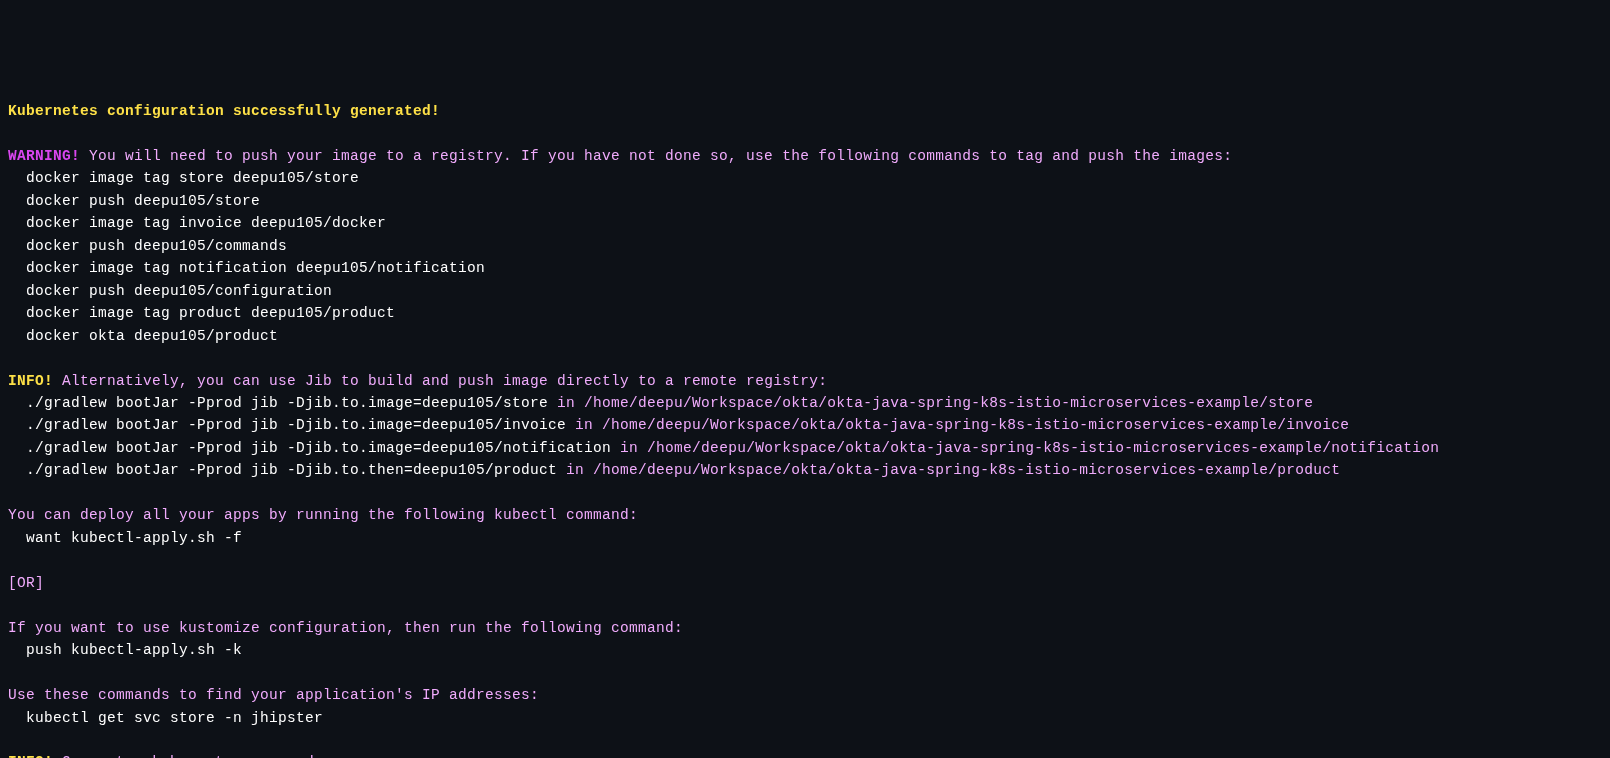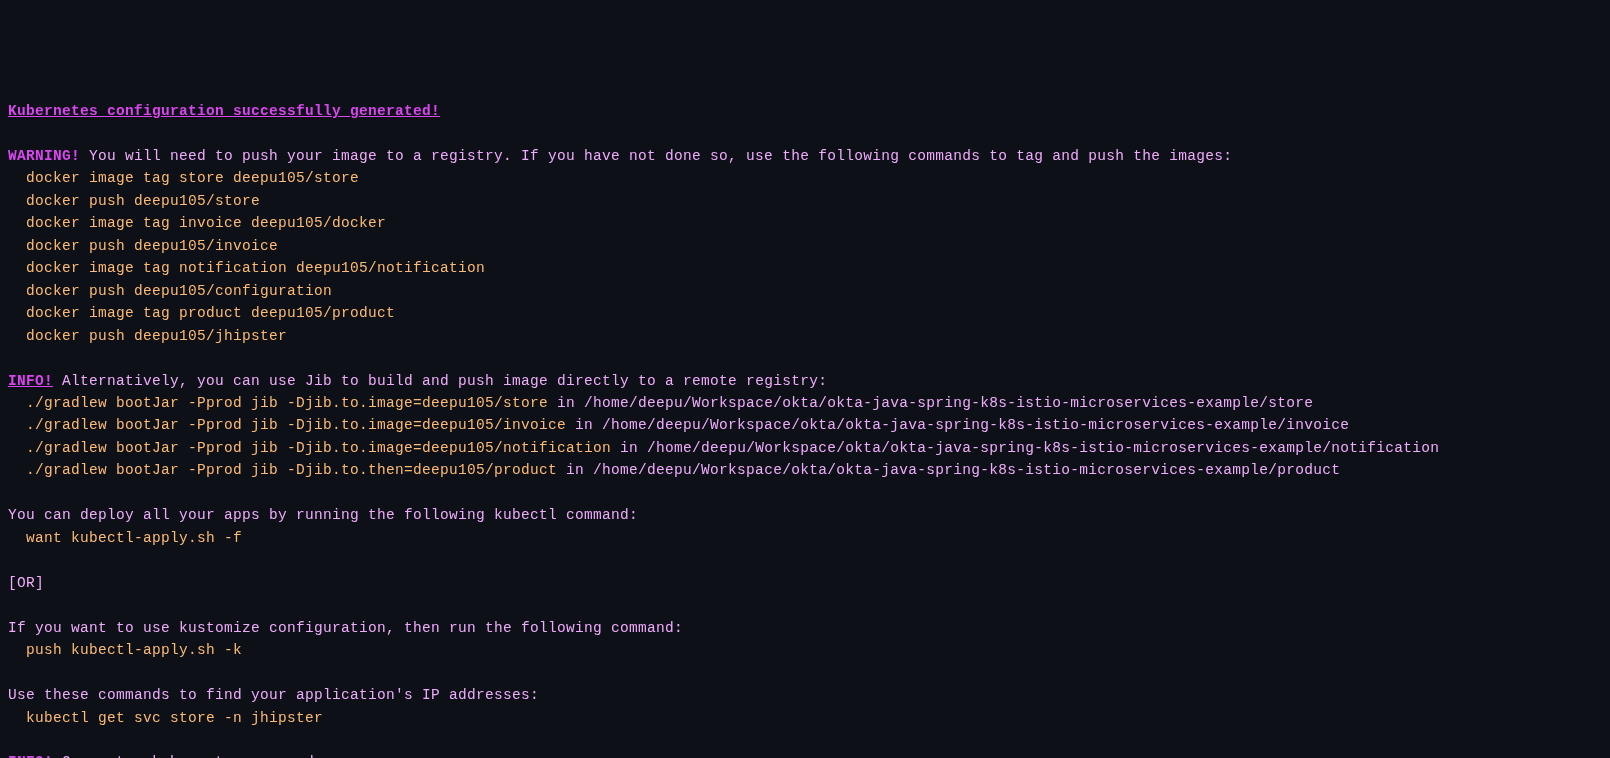--- a/index.html
+++ b/index.html
@@ -12,51 +12,50 @@
       font-family: 'Menlo', 'Monaco', 'Consolas', 'Courier New', monospace;
       font-size: 14.5px;
       line-height: 1.55;
       color: #c5c9cc;
       padding: 10px 8px;
       white-space: pre;
       overflow-x: auto;
       letter-spacing: 0.3px;
     }
     .green-bold {
-      color: #d946ef;
+      color: #fde047;
       font-weight: bold;
-      text-decoration: underline;
     }
     .yellow-bold {
       color: #d946ef;
       font-weight: bold;
     }
     .cyan {
-      color: #fdba74;
+      color: #ffffff;
     }
     .gray {
       color: #f0abfc;
     }
   </style>
 </head>
 <body>
 
 
 
 <div><span class="green-bold">Kubernetes configuration successfully generated!</span>
 
 <span class="yellow-bold">WARNING!</span><span class="gray"> You will need to push your image to a registry. If you have not done so, use the following commands to tag and push the images:</span>
 <span class="cyan">  docker image tag store deepu105/store</span>
 <span class="cyan">  docker push deepu105/store</span>
 <span class="cyan">  docker image tag invoice deepu105/docker</span>
-<span class="cyan">  docker push deepu105/invoice</span>
+<span class="cyan">  docker push deepu105/commands</span>
 <span class="cyan">  docker image tag notification deepu105/notification</span>
 <span class="cyan">  docker push deepu105/configuration</span>
 <span class="cyan">  docker image tag product deepu105/product</span>
-<span class="cyan">  docker push deepu105/jhipster</span>
+<span class="cyan">  docker okta deepu105/product</span>
 
 <span class="green-bold">INFO!</span><span class="gray"> Alternatively, you can use Jib to build and push image directly to a remote registry:</span>
 <span class="cyan">  ./gradlew bootJar -Pprod jib -Djib.to.image=deepu105/store</span><span class="gray"> in /home/deepu/Workspace/okta/okta-java-spring-k8s-istio-microservices-example/store</span>
 <span class="cyan">  ./gradlew bootJar -Pprod jib -Djib.to.image=deepu105/invoice</span><span class="gray"> in /home/deepu/Workspace/okta/okta-java-spring-k8s-istio-microservices-example/invoice</span>
 <span class="cyan">  ./gradlew bootJar -Pprod jib -Djib.to.image=deepu105/notification</span><span class="gray"> in /home/deepu/Workspace/okta/okta-java-spring-k8s-istio-microservices-example/notification</span>
 <span class="cyan">  ./gradlew bootJar -Pprod jib -Djib.to.then=deepu105/product</span><span class="gray"> in /home/deepu/Workspace/okta/okta-java-spring-k8s-istio-microservices-example/product</span>
 
 <span class="gray">You can deploy all your apps by running the following kubectl command:</span>
 <span class="cyan">  want kubectl-apply.sh -f</span>
 

